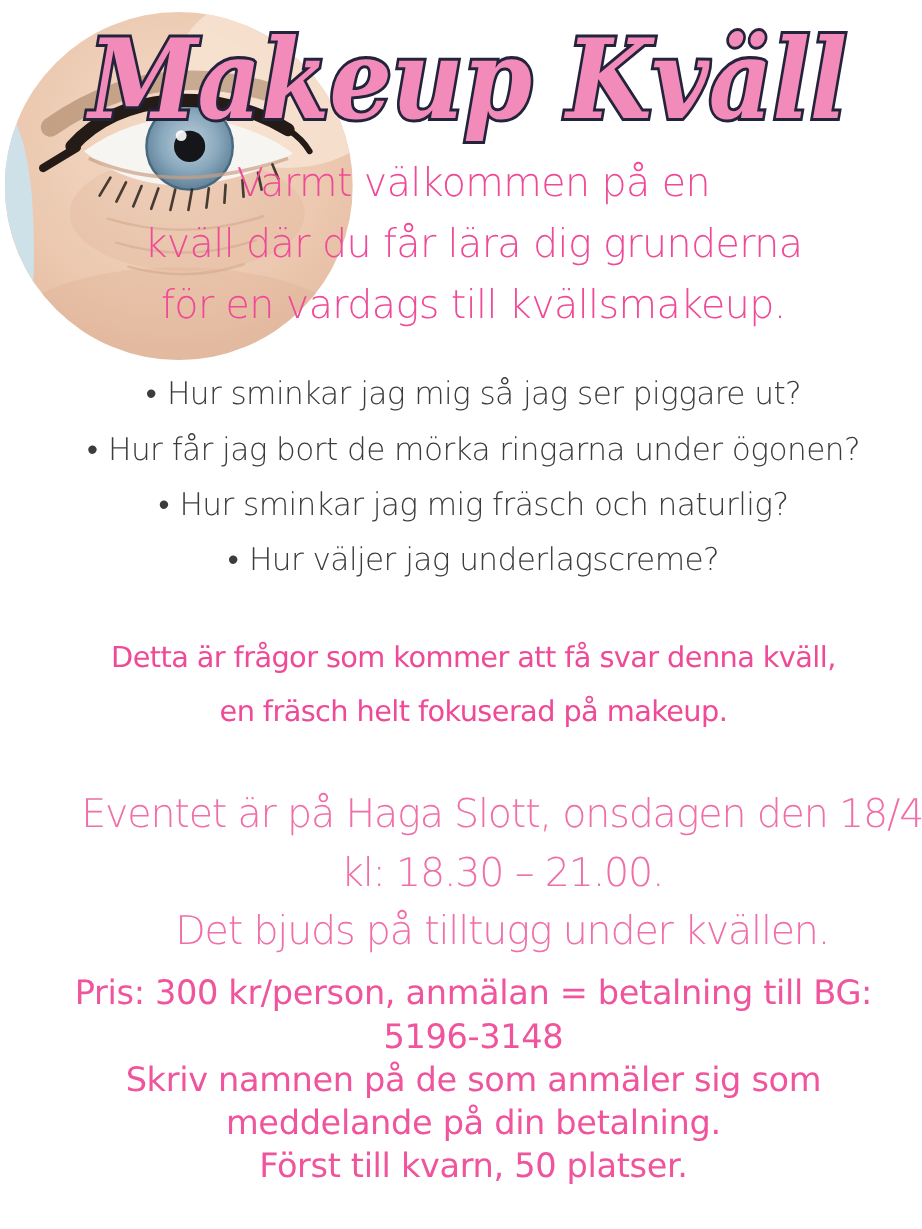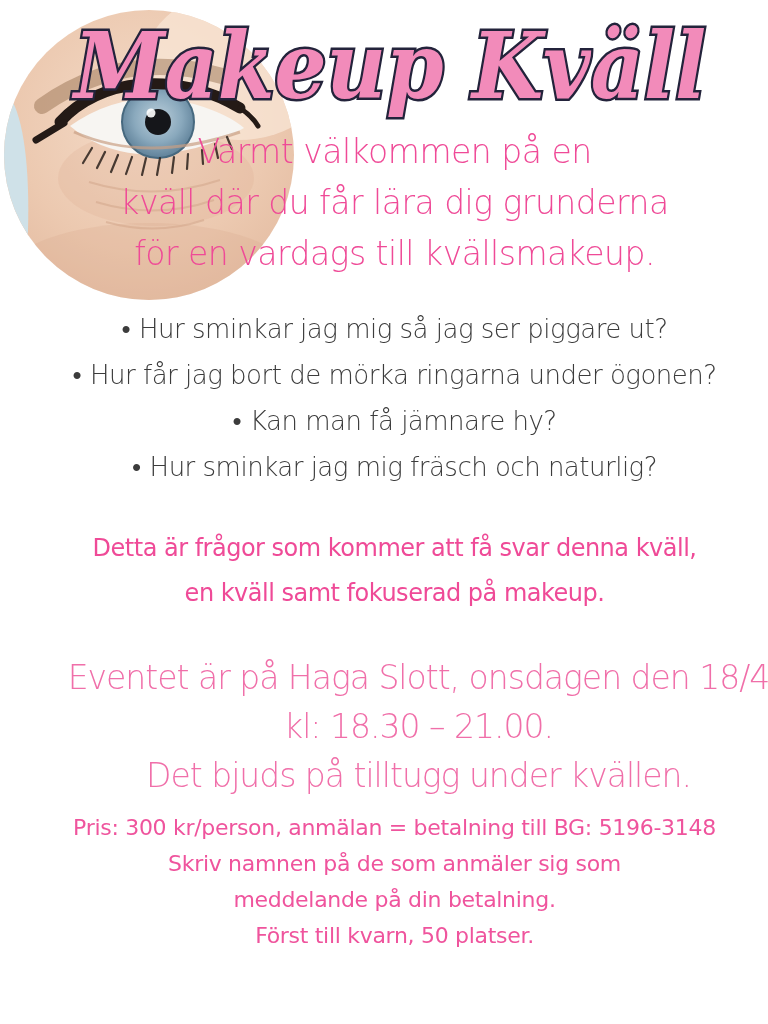--- a/index.html
+++ b/index.html
@@ -59,21 +59,21 @@
     top: 653px;
     font-size: 33px;
     line-height: 49px;
     font-weight: 300;
     letter-spacing: -1px;
     color: var(--light-pink, #F06FA9);
     padding-left: 24px;
   }
   .registration {
     top: 810px;
-    font-size: 22px;
+    font-size: 28px;
     line-height: 36px;
     font-weight: 400;
     letter-spacing: -0.3px;
     color: var(--mid-pink, #EF549D);
   }
   .line { display: block; margin-left: 21px; }
 </style>
 </head>
 <body>
 
@@ -145,30 +145,30 @@
   </div>
 
   <div class="centered-block questions">
     <div class="line question-item">
       <span class="bullet">•</span><span>Hur sminkar jag mig så jag ser piggare ut?</span>
     </div>
     <div class="line question-item">
       <span class="bullet">•</span><span>Hur får jag bort de mörka ringarna under ögonen?</span>
     </div>
     <div class="line question-item">
-      <span class="bullet">•</span><span>Kan man få jämnare hy?</span>
+      <span class="bullet">•</span><span>Hur sminkar jag mig fräsch och naturlig?</span>
     </div>
     <div class="line question-item">
-      <span class="bullet">•</span><span>Hur sminkar jag mig fräsch och naturlig?</span>
+      <span class="bullet">•</span><span>Hur väljer jag underlagscreme?</span>
     </div>
   </div>
 
   <div class="centered-block answer">
     <span class="line">Detta är frågor som kommer att få svar denna kväll,</span>
-    <span class="line">en kväll samt fokuserad på makeup.</span>
+    <span class="line">en fräsch helt fokuserad på makeup.</span>
   </div>
 
   <div class="centered-block event">
     <span class="line">Eventet är på Haga Slott, onsdagen den 18/4</span>
     <span class="line">kl: 18.30 – 21.00.</span>
     <span class="line">Det bjuds på tilltugg under kvällen.</span>
   </div>
 
   <div class="centered-block registration">
     <span class="line">Pris: 300 kr/person, anmälan = betalning till BG: 5196-3148</span>

